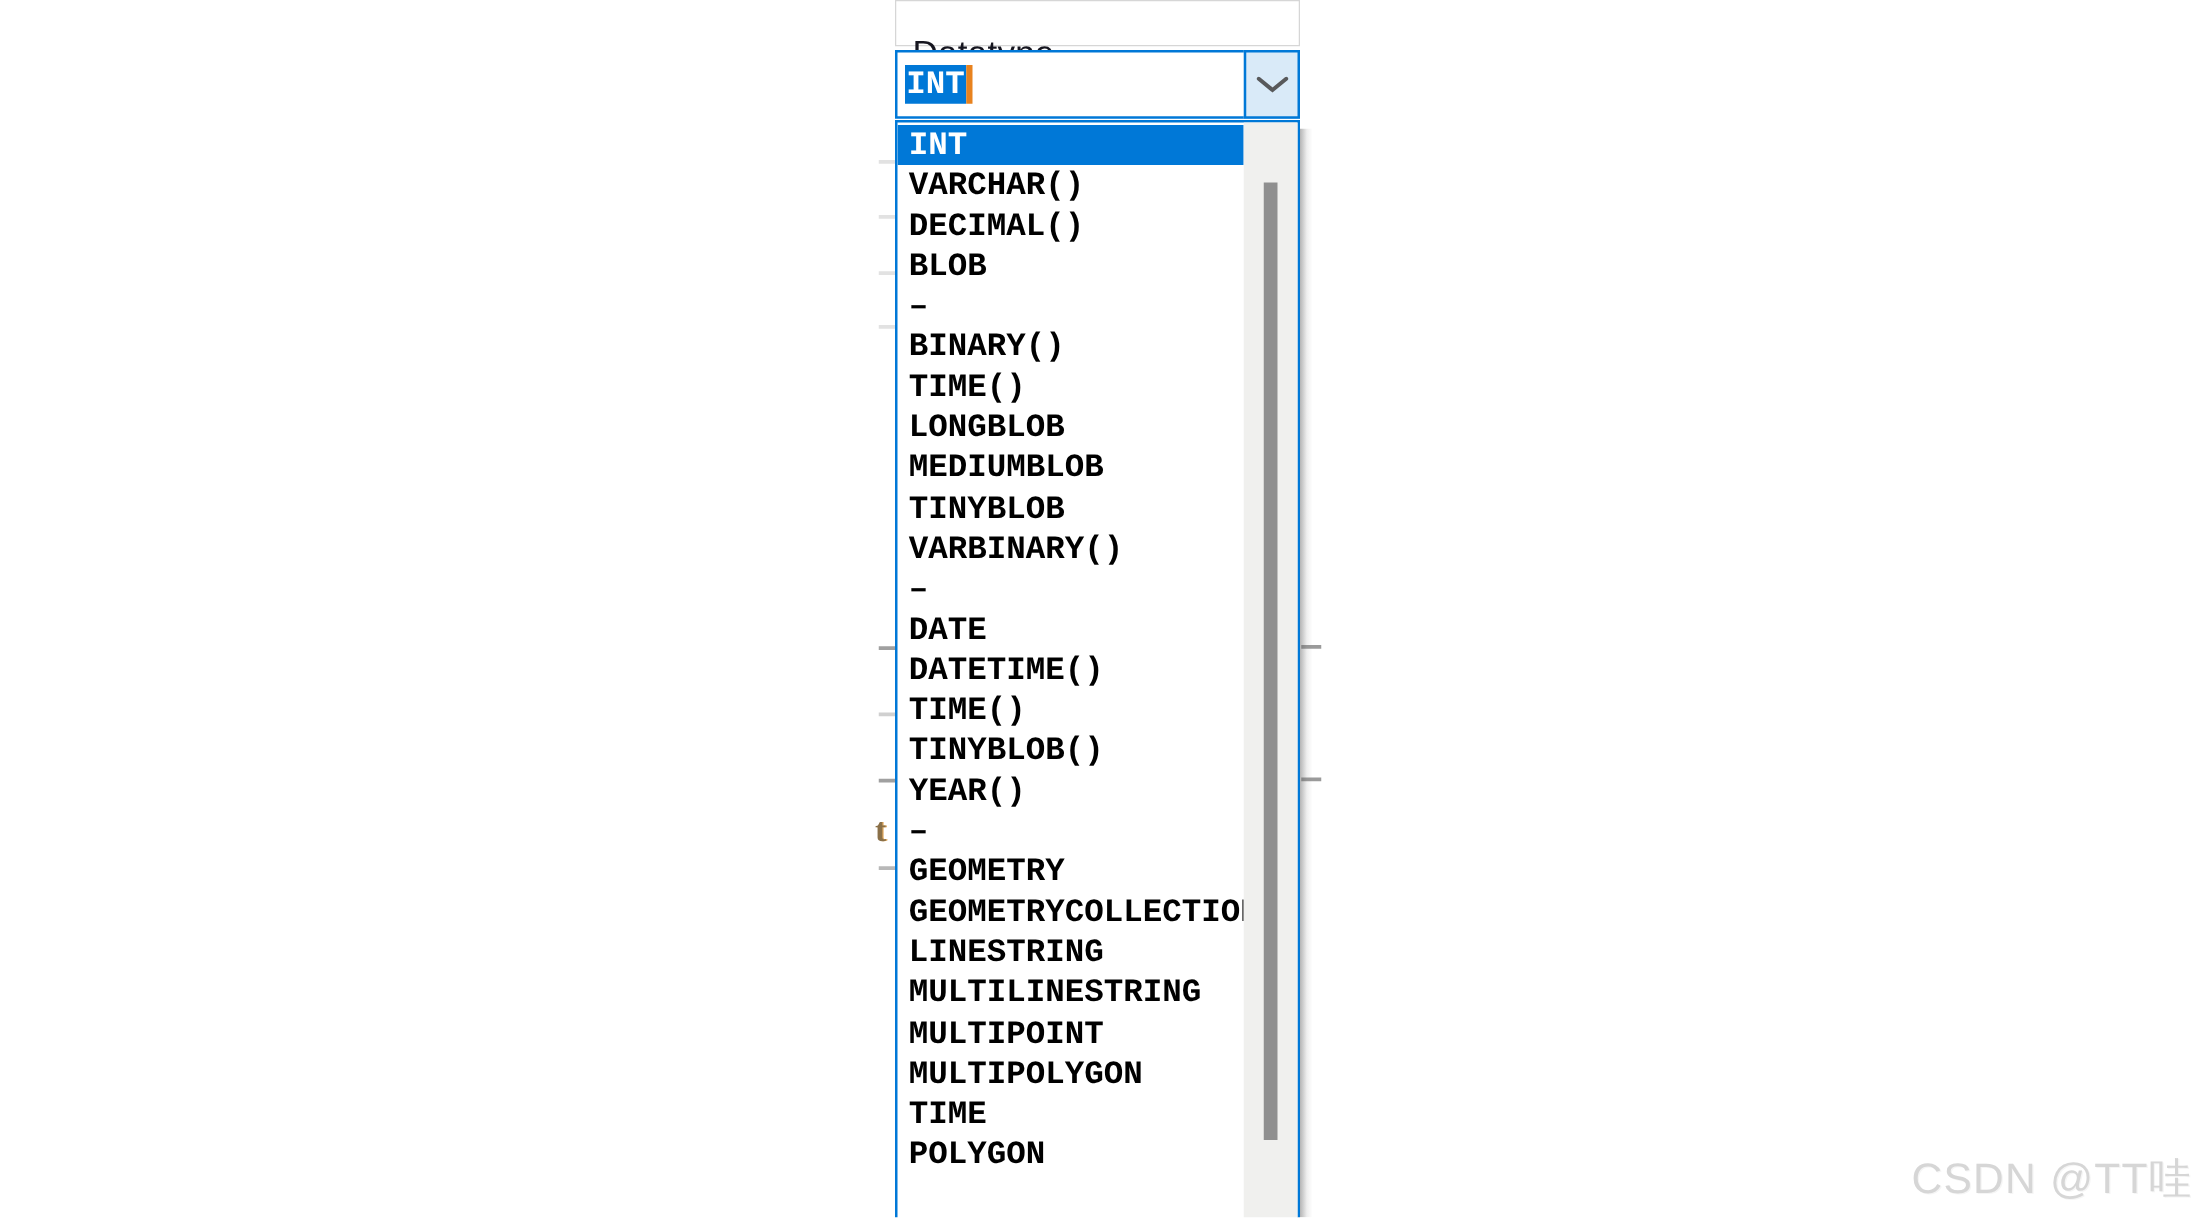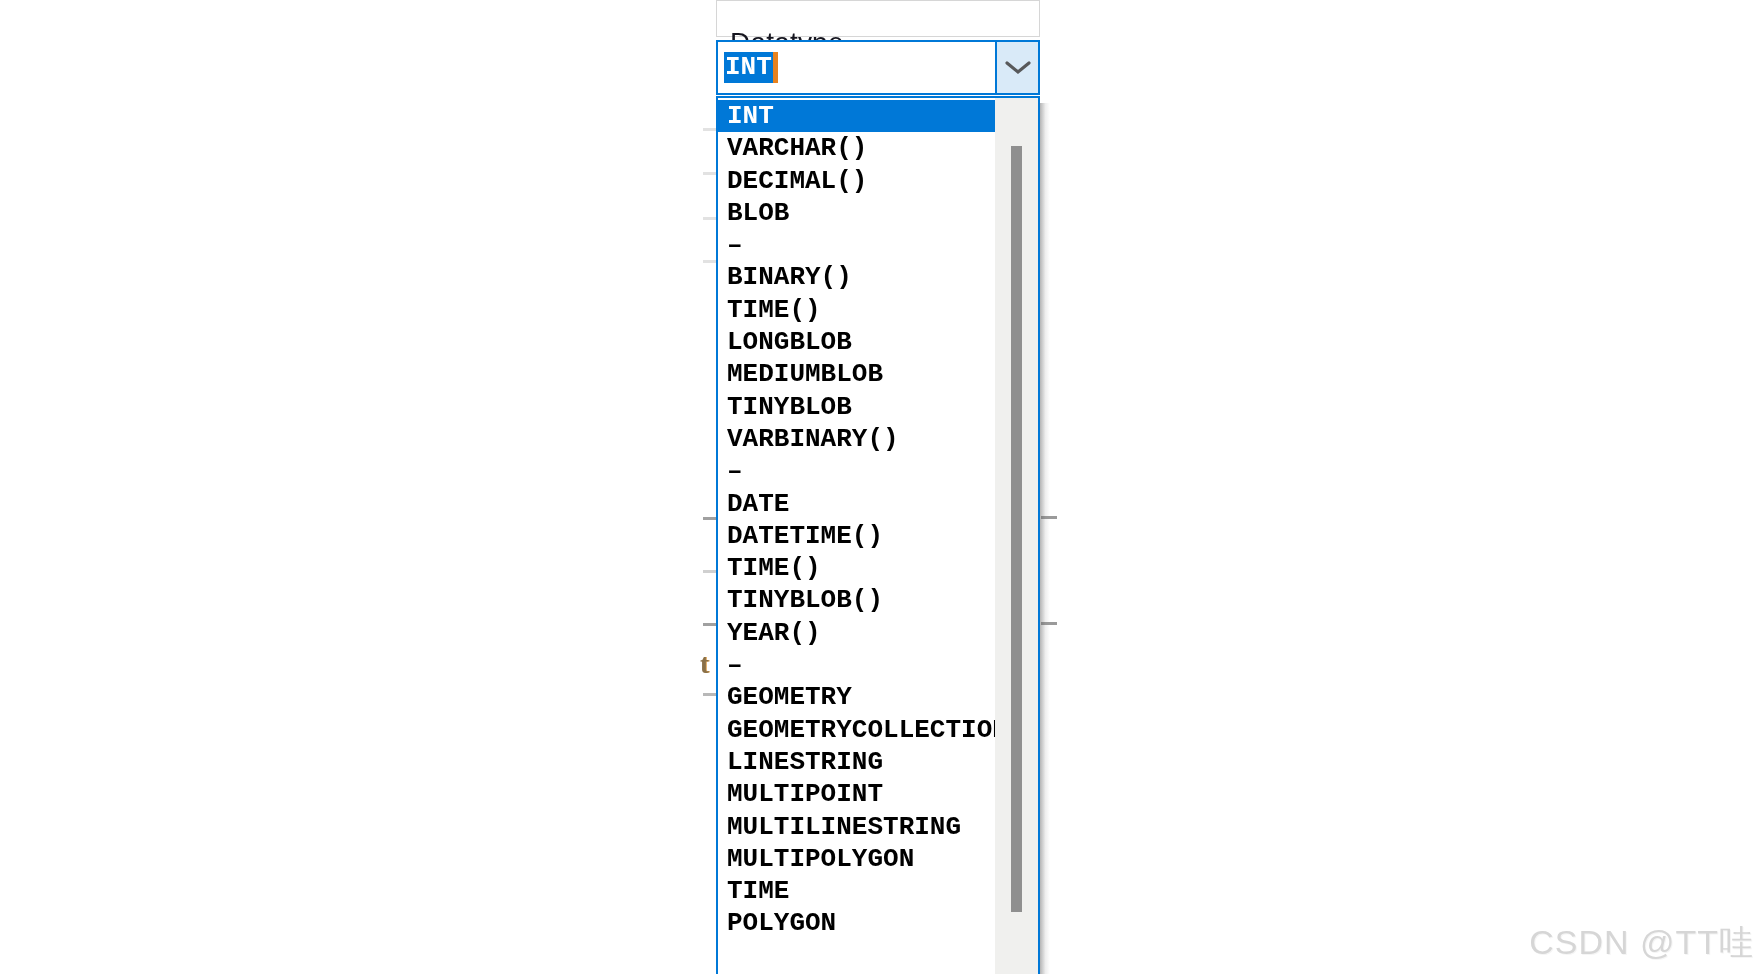--- a/index.html
+++ b/index.html
@@ -88,22 +88,22 @@
         <div class="item">–</div>
         <div class="item">DATE</div>
         <div class="item">DATETIME()</div>
         <div class="item">TIME()</div>
         <div class="item">TINYBLOB()</div>
         <div class="item">YEAR()</div>
         <div class="item">–</div>
         <div class="item">GEOMETRY</div>
         <div class="item">GEOMETRYCOLLECTION</div>
         <div class="item">LINESTRING</div>
+        <div class="item">MULTILINESTRING</div>
         <div class="item">MULTIPOINT</div>
-        <div class="item">MULTILINESTRING</div>
         <div class="item">MULTIPOLYGON</div>
         <div class="item">TIME</div>
         <div class="item">POLYGON</div>
       </div>
     <div class="sb">
       <div class="sb-thumb"></div>
     </div>
   </div>
 
   <div class="shadow"></div>

